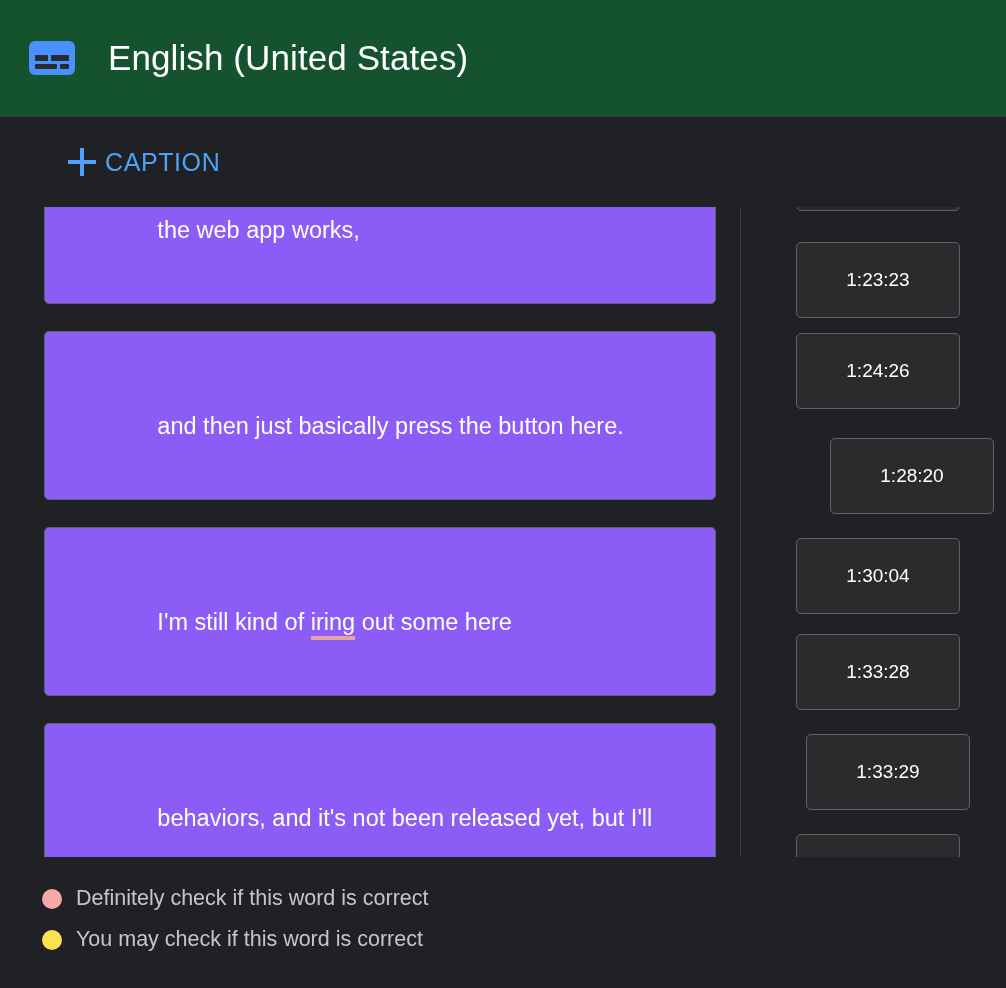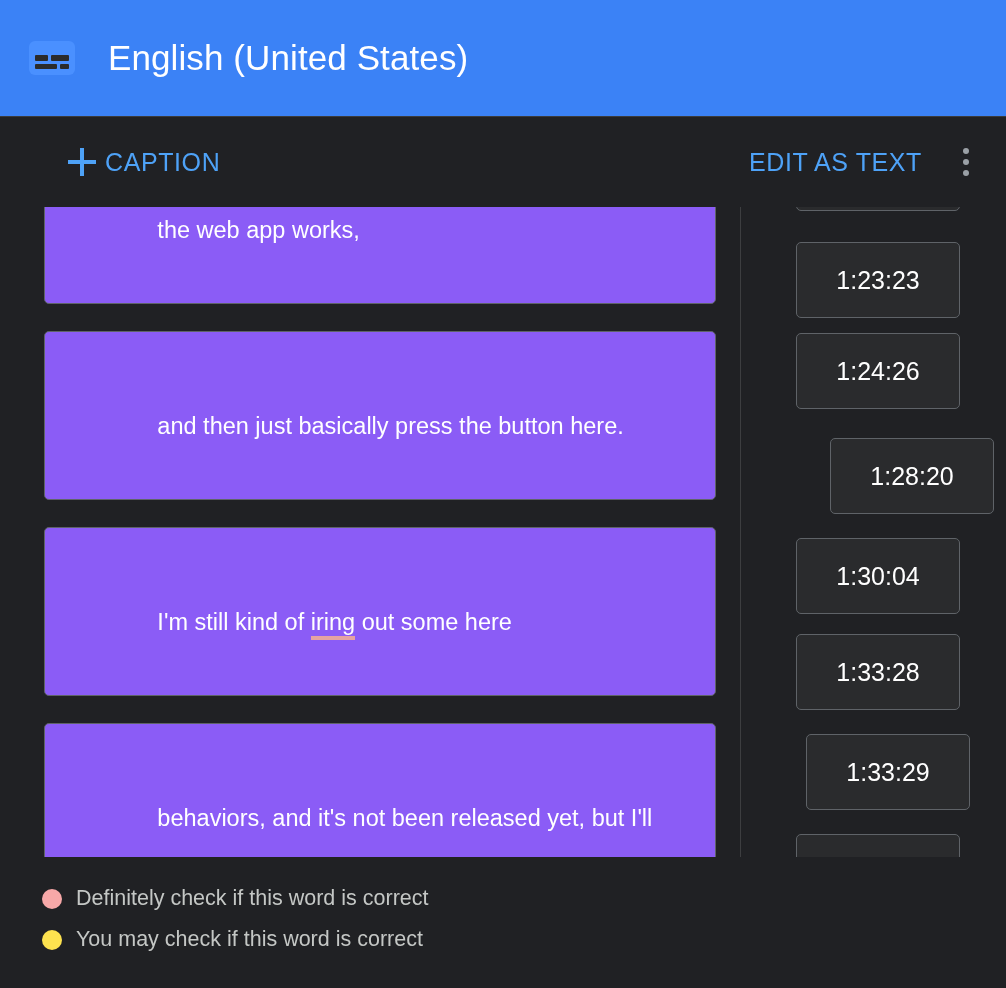--- a/index.html
+++ b/index.html
@@ -26,21 +26,21 @@
   
   .header {
     position: absolute;
     left: 0;
     top: 0;
     width: 1006px;
     height: 117px;
     box-sizing: border-box;
     display: flex;
     align-items: center;
-    background: #3b82f6;
+    background: #14532d;
     border-bottom: 1px solid #3a3b3d;
   }
   .cc-icon {
     margin-left: 29px;
     width: 46px;
     height: 34px;
     border-radius: 6px;
     background: #4a90ff;
     position: relative;
     flex: none;
@@ -196,21 +196,21 @@
     text-align: center;
   }
   .timestamp-chip {
     box-sizing: border-box;
     width: 164px;
     height: 76px;
     border: 1px solid #5f6368;
     border-radius: 5px;
     background: #2a2b2d;
     color: #ffffff;
-    font-size: 25px;
+    font-size: 19px;
     display: flex;
     align-items: center;
     justify-content: center;
     font-family: "Liberation Sans", sans-serif;
     cursor: text;
   }
 
   .ts-stack {
     position: absolute;
     left: 796px;
@@ -281,28 +281,20 @@
       <span class="bar bar4"></span>
     </div>
     <div class="header-title">English (United States)</div>
   </div>
 
   <div class="toolbar">
     <button class="add-caption-btn">
       <span class="plus-icon"></span>
       <span class="add-caption-label">CAPTION</span>
     </button>
-    <div class="toolbar-right">
-      <button class="edit-as-text-btn">EDIT AS TEXT</button>
-      <button class="overflow-btn">
-        <span class="dot"></span>
-        <span class="dot"></span>
-        <span class="dot"></span>
-      </button>
-    </div>
   </div>
 
   <div class="col-divider"></div>
 
   <div class="caption-scroll">
     <div class="caption-rows">
 
       <div class="caption-row">
         <div class="caption-card">
           <div class="caption-text">

